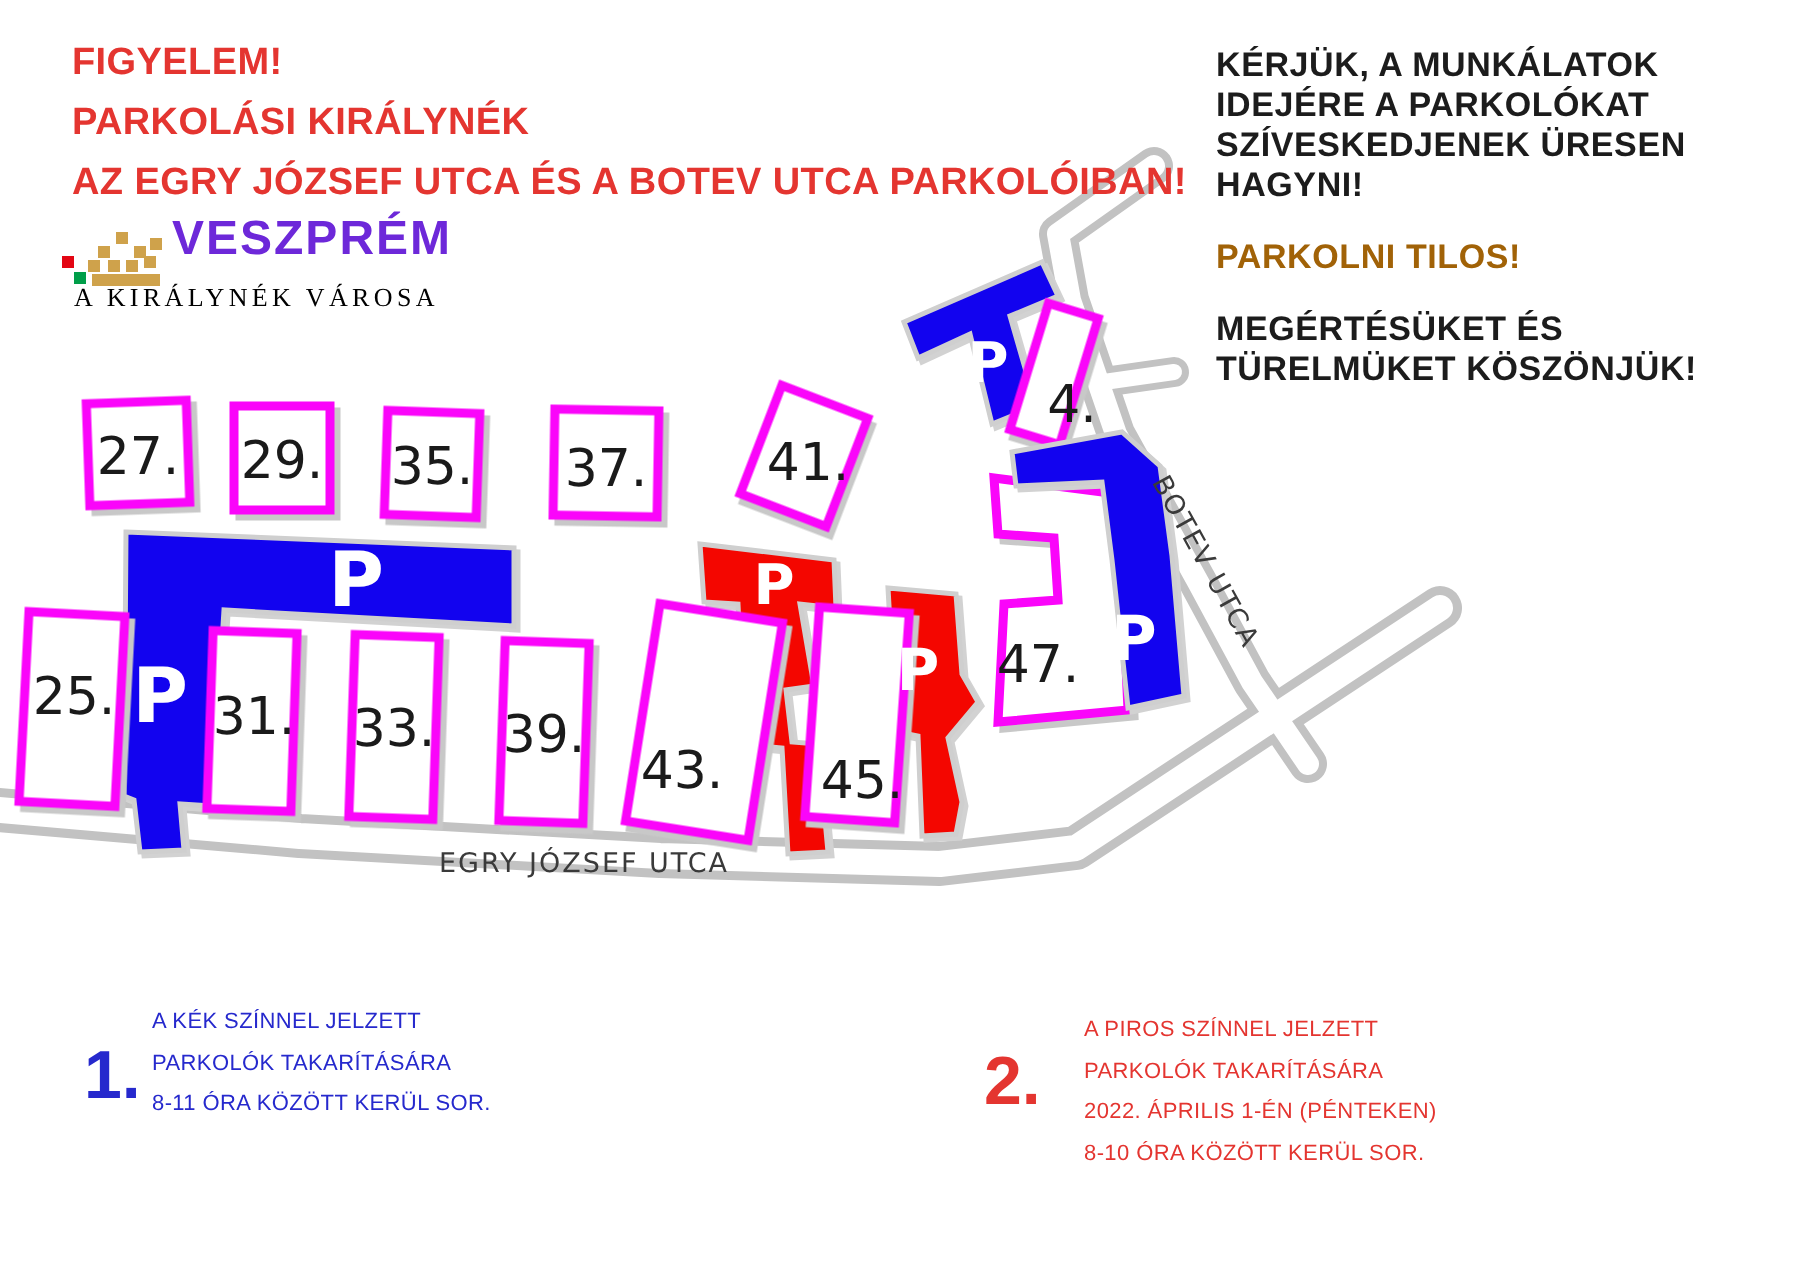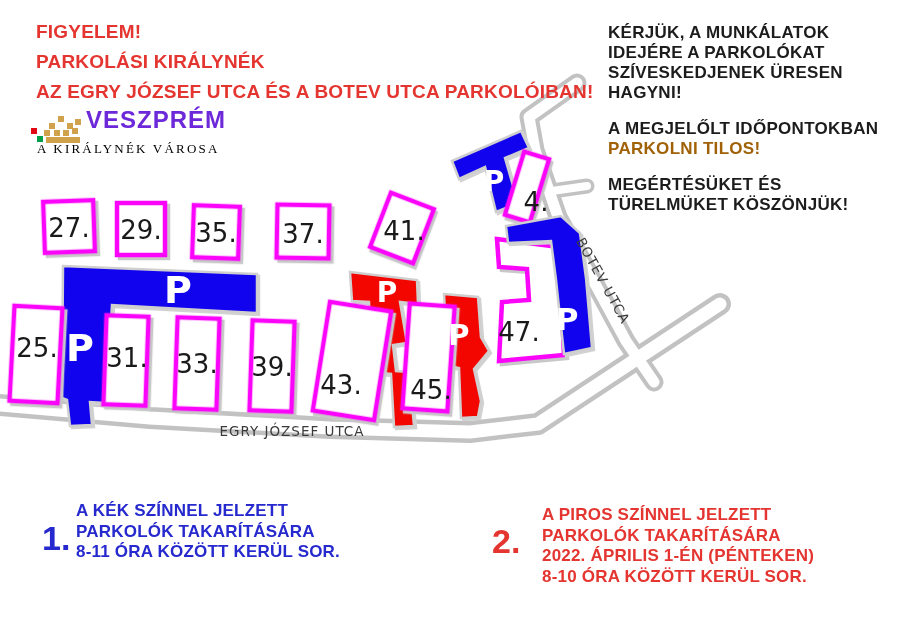--- a/index.html
+++ b/index.html
@@ -24,21 +24,21 @@
     font-size:19px;font-weight:bold;line-height:30px;letter-spacing:.2px;white-space:nowrap;}
   .logo-city{position:absolute;left:86px;top:106px;color:#6d28d9;
     font-size:24px;font-weight:bold;letter-spacing:1px;}
   .logo-tagline{position:absolute;left:37px;top:141px;color:#000000;
     font-family:"Liberation Serif",serif;font-size:13px;letter-spacing:2.2px;}
   .notice-block{position:absolute;left:608px;top:23px;color:#1c1c1c;
     font-size:17px;font-weight:bold;line-height:20px;letter-spacing:.3px;white-space:nowrap;}
   .notice-block .para{margin-bottom:16px;}
   .red-line{color:#a16207;}
   .legend-num{position:absolute;font-size:34px;font-weight:bold;}
-  .legend-lines{position:absolute;font-size:17px;font-weight:bold;line-height:20.5px;
+  .legend-lines{position:absolute;font-size:11px;font-weight:normal;line-height:20.5px;
     letter-spacing:.2px;white-space:nowrap;}
   .blue{color:#2629cd;}
   .red{color:#e43530;}
 </style>
 </head>
 <body>
 
 <svg id="map-svg" width="900" height="636" viewBox="0 0 900 636">
 
   <g>
@@ -130,21 +130,20 @@
 <div class="logo-tagline">A KIRÁLYNÉK VÁROSA</div>
 
 <div class="notice-block">
   <div class="para">
     <div>KÉRJÜK, A MUNKÁLATOK</div>
     <div>IDEJÉRE A PARKOLÓKAT</div>
     <div>SZÍVESKEDJENEK ÜRESEN</div>
     <div>HAGYNI!</div>
   </div>
   <div class="para">
-    <div>A MEGJELŐLT IDŐPONTOKBAN</div>
     <div class="red-line">PARKOLNI TILOS!</div>
   </div>
   <div class="para">
     <div>MEGÉRTÉSÜKET ÉS</div>
     <div>TÜRELMÜKET KÖSZÖNJÜK!</div>
   </div>
 </div>
 
 <div class="legend-num blue" style="left:42px;top:519px;">1.</div>
 <div class="legend-lines blue" style="left:76px;top:501px;">

